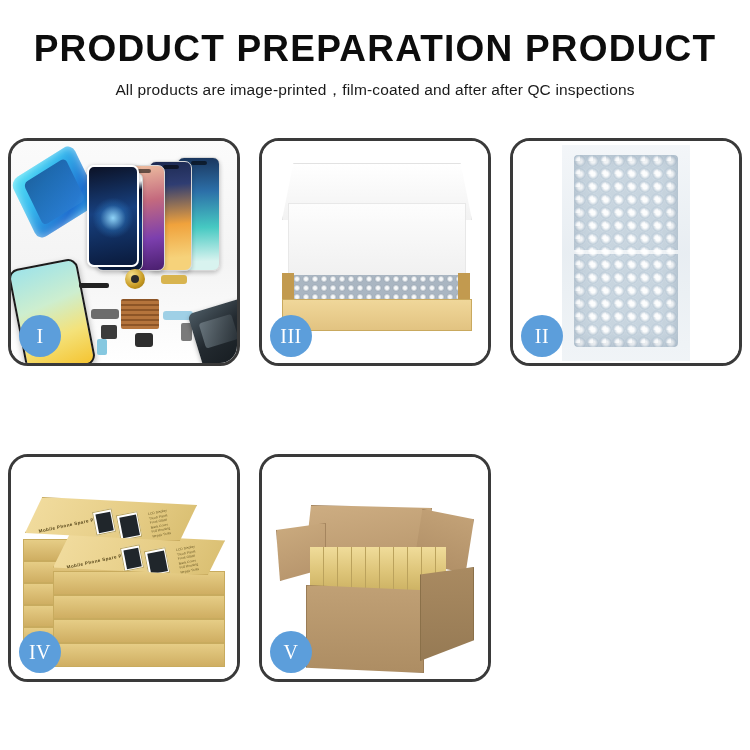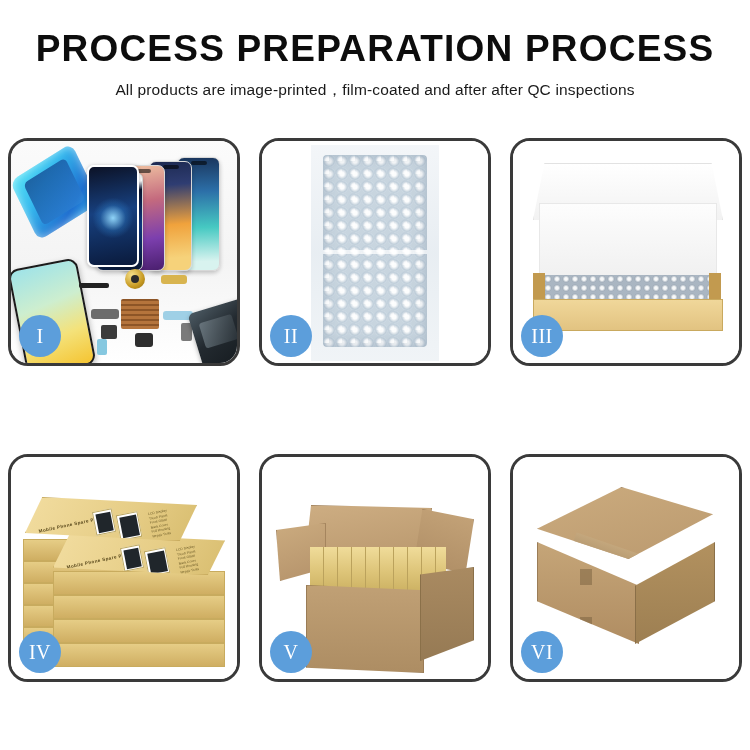--- a/index.html
+++ b/index.html
@@ -224,21 +224,21 @@
   .s-notch{position:absolute;width:12px;height:16px;background:rgba(120,96,62,.5);}
   .s-shadow{position:absolute;left:14px;top:24px;width:196px;height:170px;
     background:rgba(228,232,236,.45);border-radius:10px;z-index:-1;}
 </style>
 </head>
 <body>
 
 <div class="page">
 
   <div class="header">
-    <div class="title">PROCESS PREPARATION PROCESS</div>
+    <div class="title">PRODUCT PREPARATION PRODUCT</div>
     <div class="subtitle">All products are image-printed，film-coated and after after QC inspections</div>
   </div>
 
   <div class="grid">
 
     <div class="panel">
       <div class="stage p1">
         <div class="film"></div>
         <div class="fanwrap">
           <div class="ph ph4">
@@ -268,38 +268,38 @@
           <div class="pt spk"></div>
           <div class="pt camm"></div>
           <div class="mb"></div>
 
         </div>
       </div>
       <div class="badge">I</div>
     </div>
 
     <div class="panel">
-      <div class="stage p2">
-        <div class="wrapsheet"></div>
-        <div class="bubbles"></div>
-        <div class="seam"></div>
-      </div>
-      <div class="badge">II</div>
-    </div>
-
-    <div class="panel">
       <div class="stage p3">
         <div class="lid3"></div>
         <div class="foam3"></div>
         <div class="bub3"></div>
         <div class="boxside3"></div>
         <div class="boxside3r"></div>
         <div class="boxfront3"></div>
       </div>
       <div class="badge">III</div>
+    </div>
+
+    <div class="panel">
+      <div class="stage p2">
+        <div class="wrapsheet"></div>
+        <div class="bubbles"></div>
+        <div class="seam"></div>
+      </div>
+      <div class="badge">II</div>
     </div>
 
     <div class="panel">
       <div class="stage p4">
         <div class="stack">
 
           <div class="kbox kside" style="left:4px;top:64px;width:98px;height:20px;"></div>
           <div class="kbox kside" style="left:4px;top:86px;width:98px;height:20px;"></div>
           <div class="kbox kside" style="left:4px;top:108px;width:98px;height:20px;"></div>
           <div class="kbox kside" style="left:4px;top:130px;width:98px;height:20px;"></div>
@@ -368,29 +368,15 @@
             <i style="left:98px"></i>
             <i style="left:112px"></i>
           <i style="left:126px"></i>
         </div>
         <div class="v-front"></div>
         <div class="v-right"></div>
       </div>
       <div class="badge">V</div>
     </div>
 
-    <div class="panel">
-      <div class="stage p6">
-        <div class="s-shadow"></div>
-        <div class="s-top">
-          <div class="s-tape"></div>
-        </div>
-        <div class="s-left">
-          <div class="s-notch" style="left:42px;top:26px;"></div>
-          <div class="s-notch" style="left:42px;top:74px;"></div>
-        </div>
-        <div class="s-right"></div>
-      </div>
-      <div class="badge">VI</div>
-    </div>
 
   </div>
 </div>
 
 </body></html>

